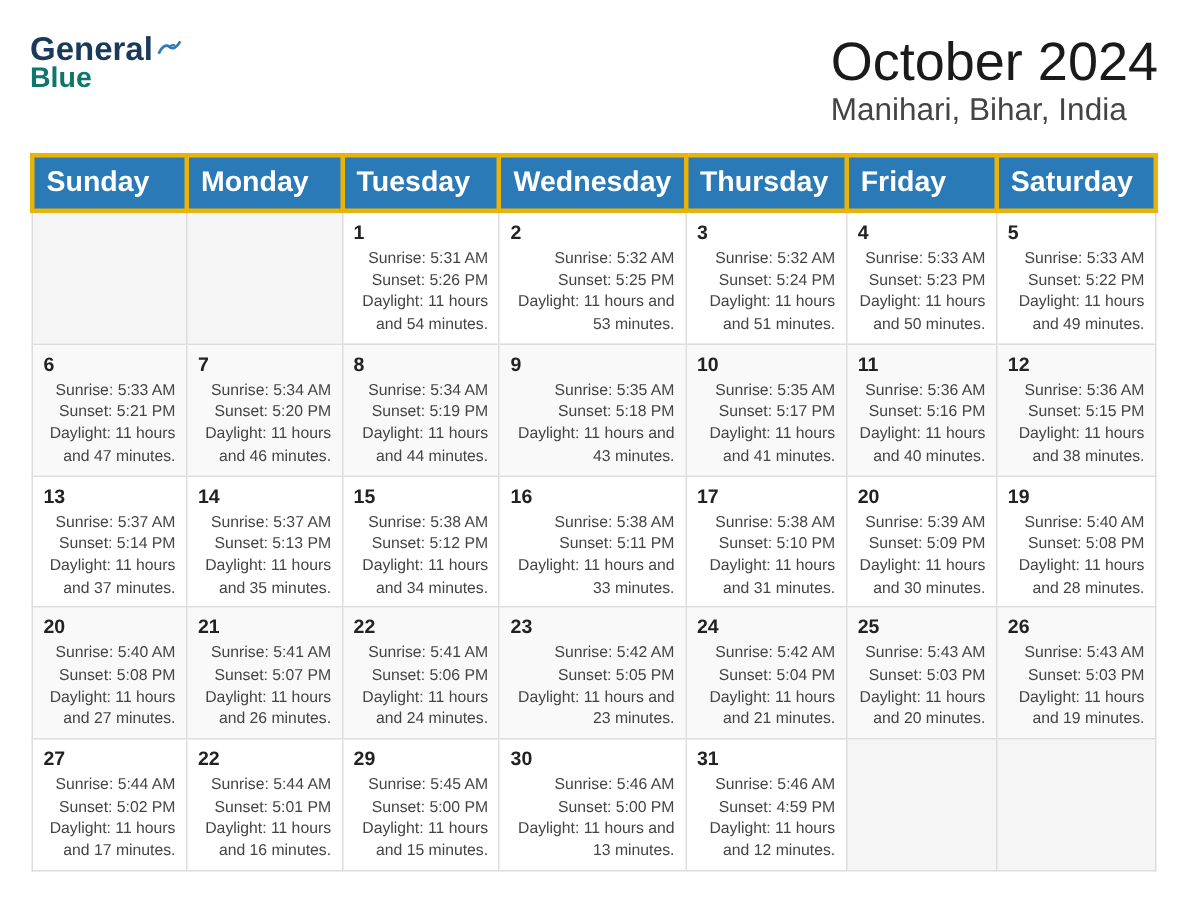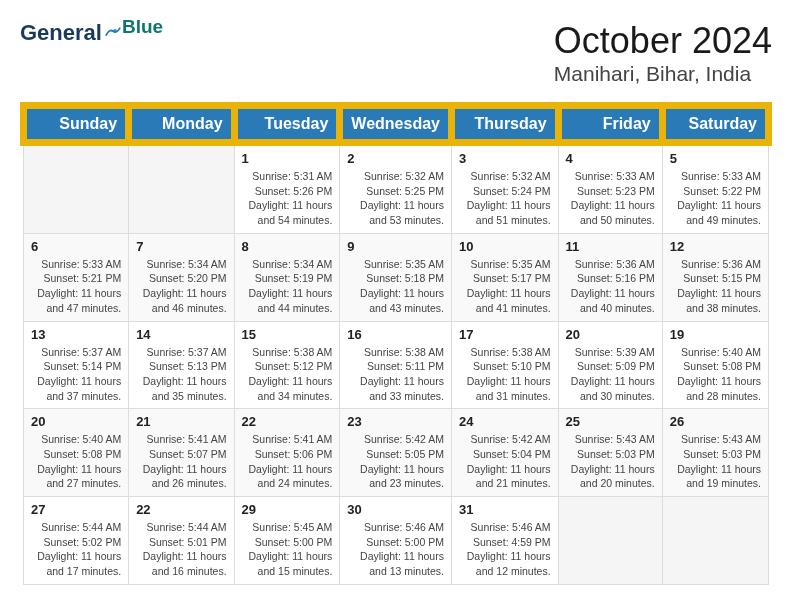--- a/index.html
+++ b/index.html
@@ -11,21 +11,21 @@
       padding: 20px;
     }
     .header {
       display: flex;
       justify-content: space-between;
       align-items: flex-start;
       margin-bottom: 16px;
     }
     .logo {
       display: flex;
-      flex-direction: row;
+      flex-direction: column;
       align-items: flex-start;
     }
     .logo-text {
       font-size: 22px;
       font-weight: bold;
       color: #1a3a5c;
       display: flex;
       align-items: center;
     }
     .logo-bird {
@@ -45,25 +45,25 @@
       color: #444;
     }
     .calendar {
       width: 100%;
       border-collapse: collapse;
       border: 1px solid #ccc;
     }
     .calendar th {
       background-color: #2a7ab8;
       color: #fff;
-      font-size: 16px;
+      font-size: 19px;
       font-weight: bold;
       padding: 6px 8px;
-      text-align: right;
-      border: 7px solid #eab308;
+      text-align: left;
+      border: 3px solid #eab308;
     }
     .calendar td {
       vertical-align: top;
       padding: 5px 7px;
       font-size: 11px;
       color: #333;
       border: 1px solid #ddd;
       width: 108px;
       min-height: 80px;
     }

